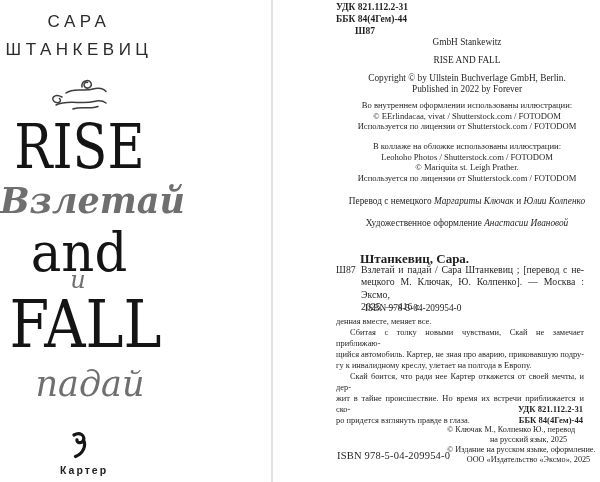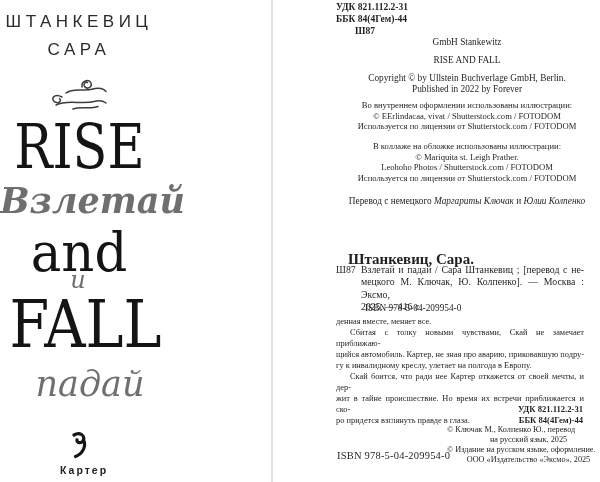--- a/index.html
+++ b/index.html
@@ -27,42 +27,42 @@
         font-weight:bold;letter-spacing:2px;color:#222;}
   .gutter{left:271px;top:0;width:2px;height:482px;background:#e1e1e1;}
 
   
   .codes-top{left:336px;top:1px;font-size:9.5px;font-weight:bold;line-height:12.2px;}
   .codes-top .shifr{padding-left:19px;}
   .cblock{left:337px;width:260px;text-align:center;}
   .orig{font-size:9.3px;line-height:11px;}
   .credits{font-size:8.6px;line-height:10.6px;text-align:center;}
   .trline{font-size:9.3px;}
-  .cat-head{left:348px;top:251px;font-size:15px;font-weight:bold;text-align:center;}
+  .cat-head{left:360px;top:251px;font-size:13px;font-weight:bold;text-align:center;}
   .cat{left:336px;top:264px;width:248px;font-size:9.8px;line-height:12.4px;}
   .cat .code{position:absolute;left:0;top:0;}
   .cat .l{margin-left:25px;}
   .jl{text-align:justify;text-align-last:justify;}
   .cat-isbn{left:365px;top:303px;font-size:9.3px;}
   .ann{left:336px;top:317px;width:248px;font-size:8.4px;line-height:10.95px;}
   .ann .ind{text-indent:14px;}
   .codes-bot{left:435px;top:404px;width:148px;text-align:right;
              font-size:8.6px;font-weight:bold;line-height:11px;}
   .copy-bot{left:447px;top:425px;width:152px;font-size:8.2px;line-height:10px;}
   .copy-bot .cont{padding-left:11px;text-align:center;}
   .isbn-bot{left:337px;top:450px;font-size:10.5px;letter-spacing:.2px;}
 </style>
 </head>
 <body>
 
 <div class="stage">
 
   <div class="abs author">
+    <div>САРА</div>
     <div>ШТАНКЕВИЦ</div>
-    <div>САРА</div>
   </div>
 
   <div class="abs ornament">
     <svg width="64" height="40" viewBox="0 0 64 40" fill="none">
       <g stroke="#3d3d3d" stroke-width="1.5" stroke-linecap="round" fill="none">
         <path d="M36 13 C35 6.5 43 4.5 45 9 C46.5 13 41 16 38.5 12.5 C37 10.5 39 7.5 41.5 8.5"></path>
         <path d="M20 19 C28 13 38 18 47 15 C53 13 58 15 60 17.5"></path>
         <path d="M16 23 C8 19 4 25 9 28 C13 30 16 27 13.5 24.5"></path>
         <path d="M10 31 C22 25 36 31 48 27.5 C54 26 58 27.5 60 29"></path>
         <path d="M27 35 C35 32 44 35.5 52 32.5"></path>
@@ -103,27 +103,28 @@
   </div>
 
   <div class="abs cblock credits" style="top:100px">
     <div>Во внутреннем оформлении использованы иллюстрации:</div>
     <div>© EErlindacaa, vivat / Shutterstock.com / FOTODOM</div>
     <div>Используется по лицензии от Shutterstock.com / FOTODOM</div>
   </div>
 
   <div class="abs cblock credits" style="top:141px">
     <div>В коллаже на обложке использованы иллюстрации:</div>
+    <div>Leohoho Photos / Shutterstock.com / FOTODOM</div>
     <div>© Mariquita st. Leigh Prather.</div>
-    <div>Leohoho Photos / Shutterstock.com / FOTODOM</div>
     <div>Используется по лицензии от Shutterstock.com / FOTODOM</div>
   </div>
 
   <div class="abs cblock trline" style="top:196px"><span>Перевод с немецкого </span><i>Маргариты Ключак</i><span> и </span><i>Юлии Колпенко</i></div>
 
+  <div class="abs cblock trline" style="top:218px"><span>Художественное оформление </span><i>Анастасии Ивановой</i></div>
 
   <div class="abs cat-head">Штанкевиц, Сара.</div>
 
   <div class="abs cat">
     <span class="code">Ш87</span>
     <div class="l jl">Взлетай и падай / Сара Штанкевиц ; [перевод с не-</div>
     <div class="l jl">мецкого М. Ключак, Ю. Колпенко]. — Москва : Эксмо,</div>
     <div class="l">2025. — 416 с.</div>
   </div>
 

